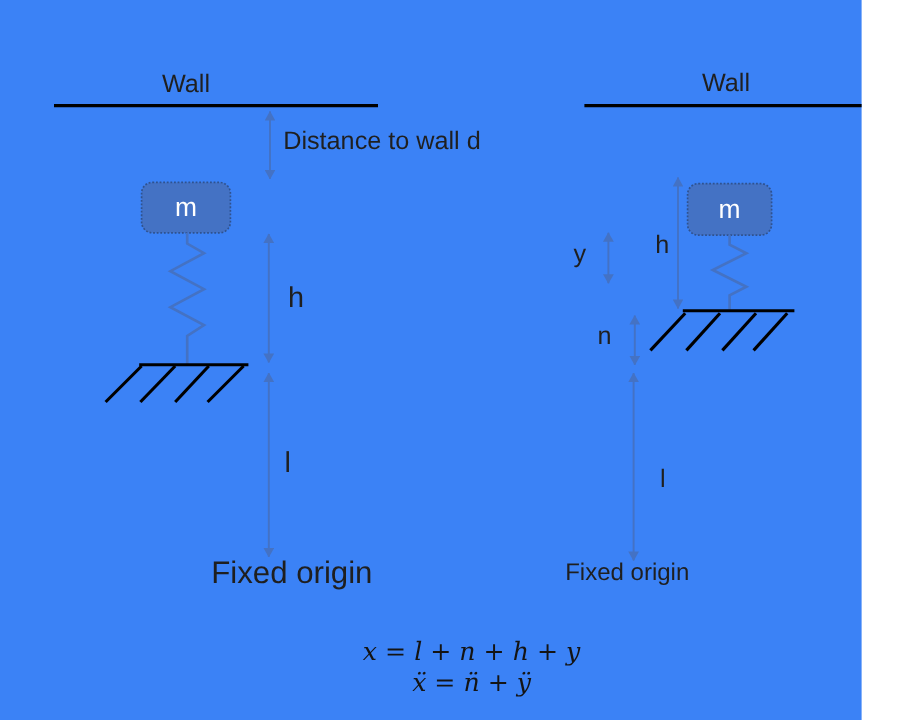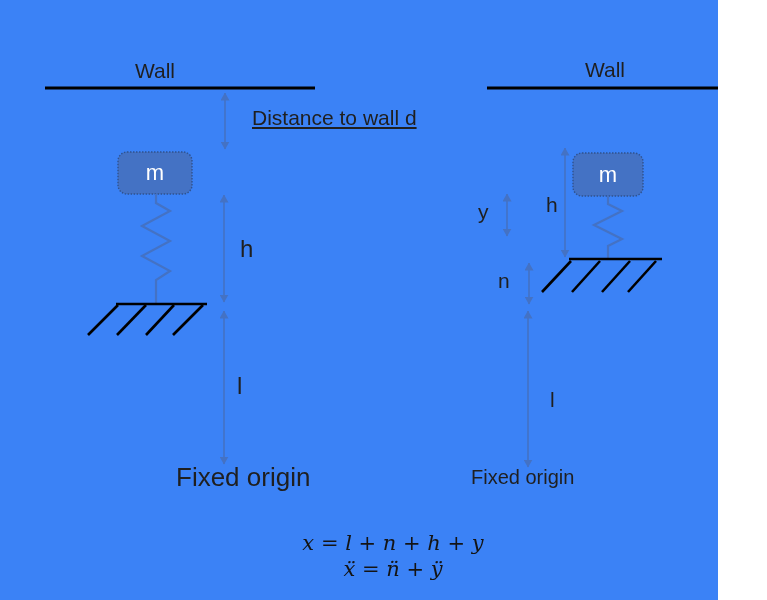--- a/index.html
+++ b/index.html
@@ -82,21 +82,21 @@
     <g stroke="#000000" stroke-width="2.6">
       <line x1="569" y1="259" x2="662" y2="259"></line>
       <line x1="571" y1="261" x2="542" y2="292"></line>
       <line x1="600" y1="261" x2="572" y2="292"></line>
       <line x1="630" y1="261" x2="602" y2="292"></line>
       <line x1="656" y1="261" x2="628" y2="292"></line>
     </g>
   </svg>
 
   <div class="lbl sz21 center" style="left:110px; top:59px; width:90px;">Wall</div>
-  <div class="lbl sz21" style="left:252px; top:106px;text-decoration:underline;">Distance to wall d</div>
+  <div class="lbl sz21" style="left:236px; top:106px;">Distance to wall d</div>
   <div class="mass-lbl" style="left:118px; top:152px; width:74px; height:42px;">m</div>
   <div class="lbl sz24" style="left:240px; top:235px;">h</div>
   <div class="lbl sz24" style="left:237px; top:372px;">l</div>
   <div class="lbl sz26" style="left:176px; top:463px;">Fixed origin</div>
 
   <div class="lbl sz21 center" style="left:560px; top:58px; width:90px;">Wall</div>
   <div class="mass-lbl" style="left:573px; top:153px; width:70px; height:43px;">m</div>
   <div class="lbl sz21" style="left:478px; top:200px;">y</div>
   <div class="lbl sz21" style="left:546px; top:193px;">h</div>
   <div class="lbl sz21" style="left:498px; top:269px;">n</div>

